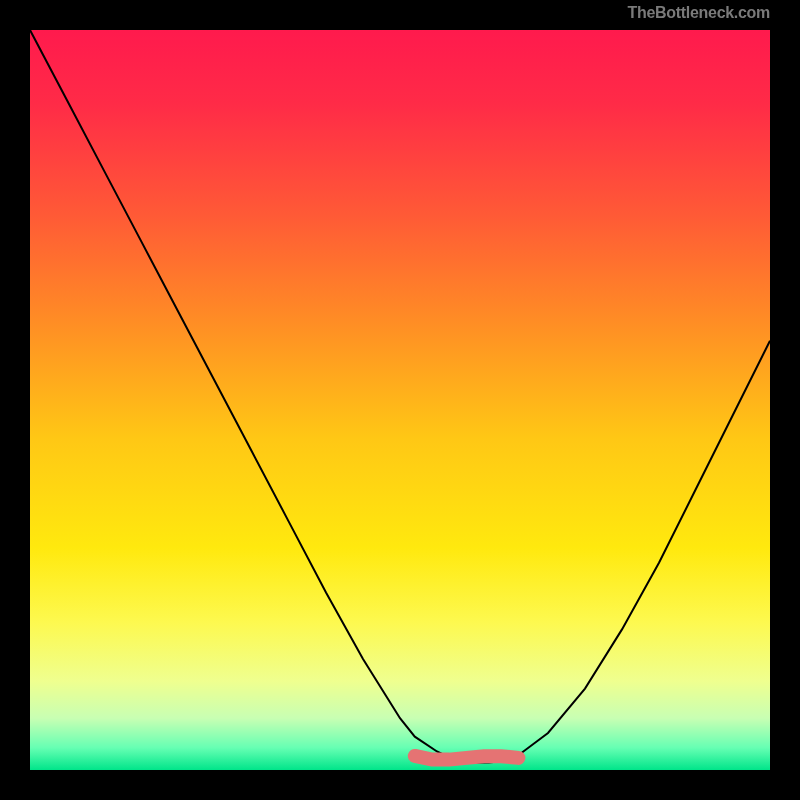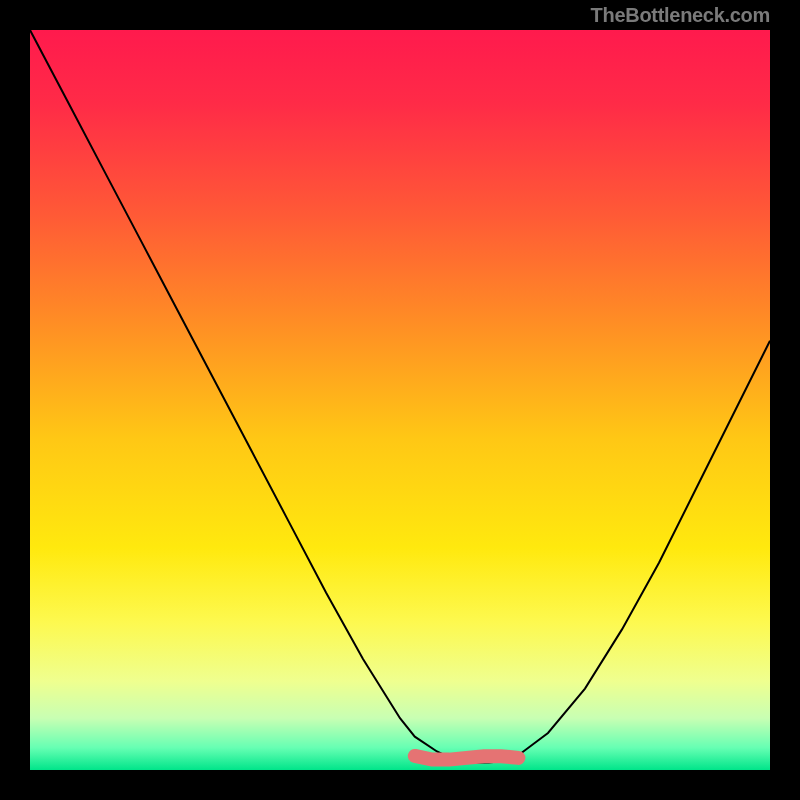--- a/index.html
+++ b/index.html
@@ -33,21 +33,21 @@
   .curve {
     position: absolute;
     inset: 0;
     pointer-events: none;
   }
   .attribution {
     position: absolute;
     top: 4px;
     right: 30px;
     font-family: Arial, Helvetica, sans-serif;
-    font-size: 20px;
+    font-size: 16px;
     font-weight: 600;
     color: #7a7a7a;
     letter-spacing: -0.3px;
   }
 </style>
 </head>
 <body>
 
 <div class="frame">
 

